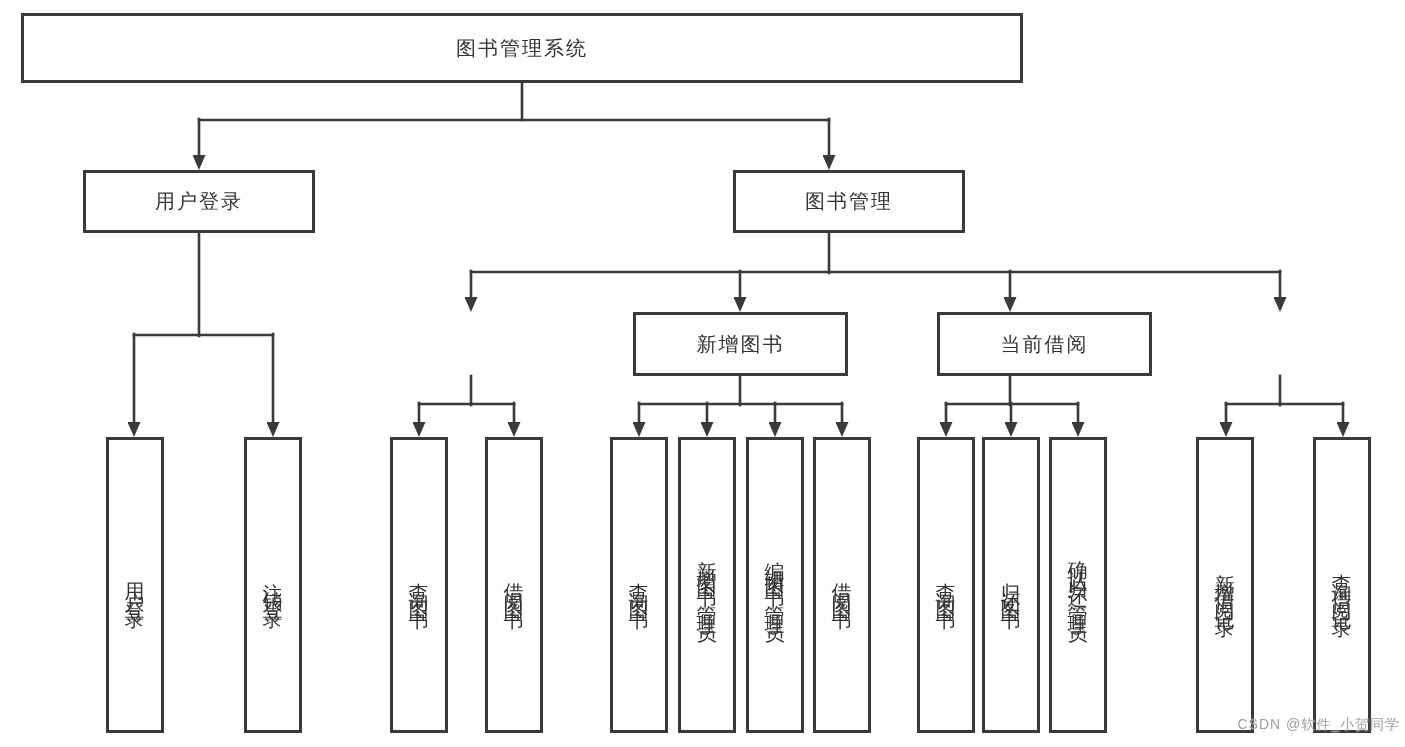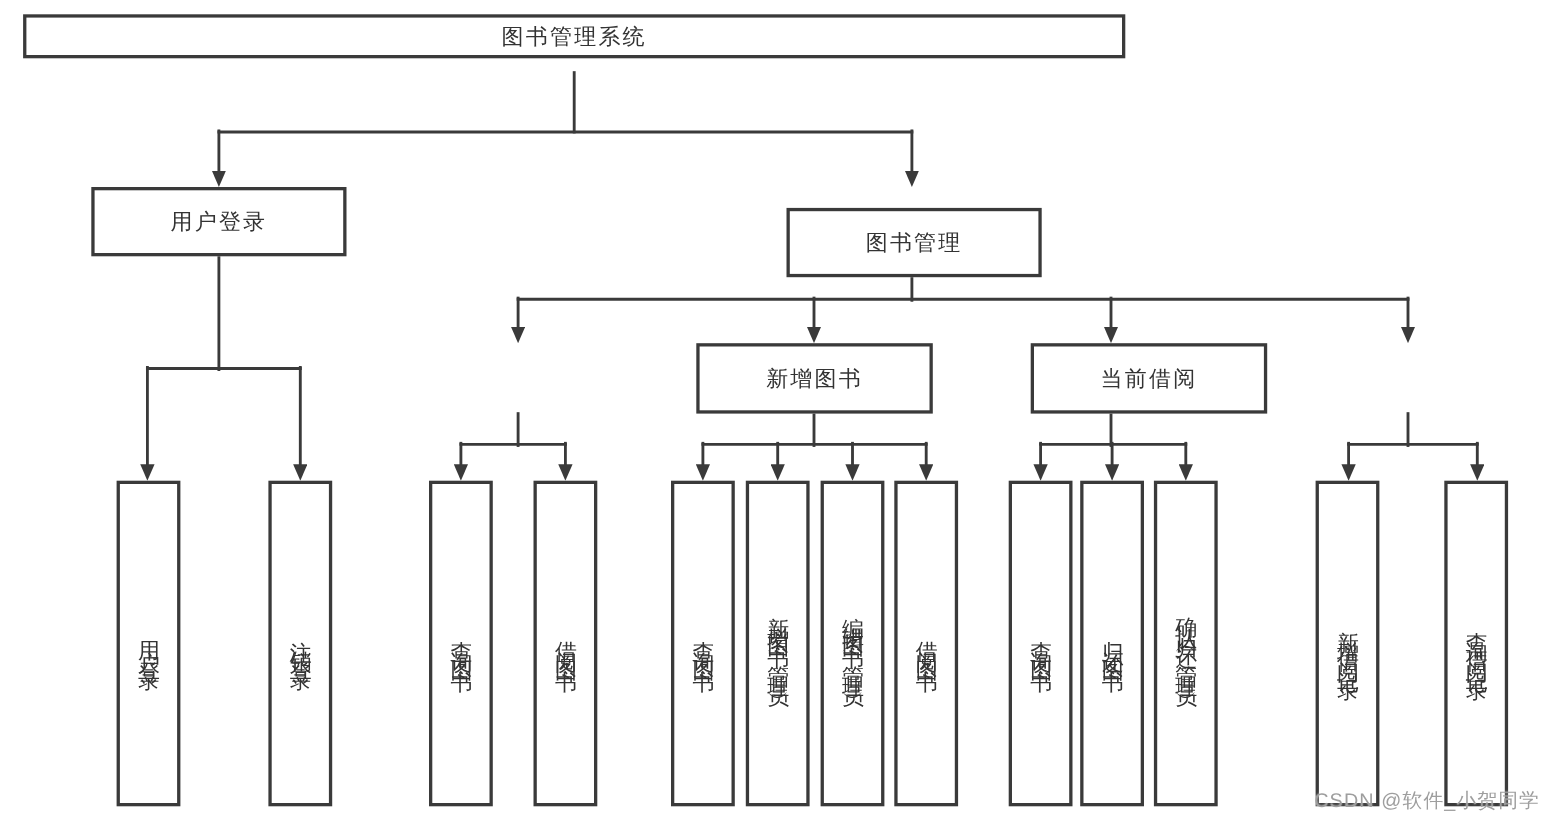--- a/index.html
+++ b/index.html
@@ -47,24 +47,24 @@
     display: flex;
     align-items: center;
     justify-content: center;
     color: var(--text);
   }
   .hbox {
     font-size: 20px;
     letter-spacing: 2px;
     white-space: nowrap;
   }
-  .root-box   { left: 21px;  top: 13px;  width: 1002px; height: 40px; }
+  .root-box   { left: 21px;  top: 13px;  width: 1002px; height: 70px; }
   .l1-box     { top: 170px; width: 232px; height: 63px; }
   .l1-login   { left: 83px; }
-  .l1-mgmt    { left: 715px; margin-top: 19px; }
+  .l1-mgmt    { left: 733px; }
   .l2-box     { top: 312px; width: 215px; height: 64px; }
   .l2-0 { left: 364px; }
   .l2-1 { left: 633px; }
   .l2-2 { left: 937px; }
   .l2-3 { left: 1173px; }
   .leaf {
     top: 437px;
     width: 58px;
     height: 296px;
   }
@@ -86,21 +86,21 @@
   .lf-7  { left: 813px; }
   .lf-8  { left: 917px; }
   .lf-9  { left: 982px; }
   .lf-10 { left: 1049px; }
   .lf-11 { left: 1196px; }
   .lf-12 { left: 1313px; }
   .watermark {
     position: absolute;
     right: 5px;
     top: 716px;
-    font-size: 18px;
+    font-size: 14px;
     letter-spacing: 1px;
     color: var(--watermark);
     text-shadow: 0 0 2px rgba(255,255,255,0.8);
     white-space: nowrap;
     z-index: 5;
   }
 </style>
 </head>
 <body>
 

